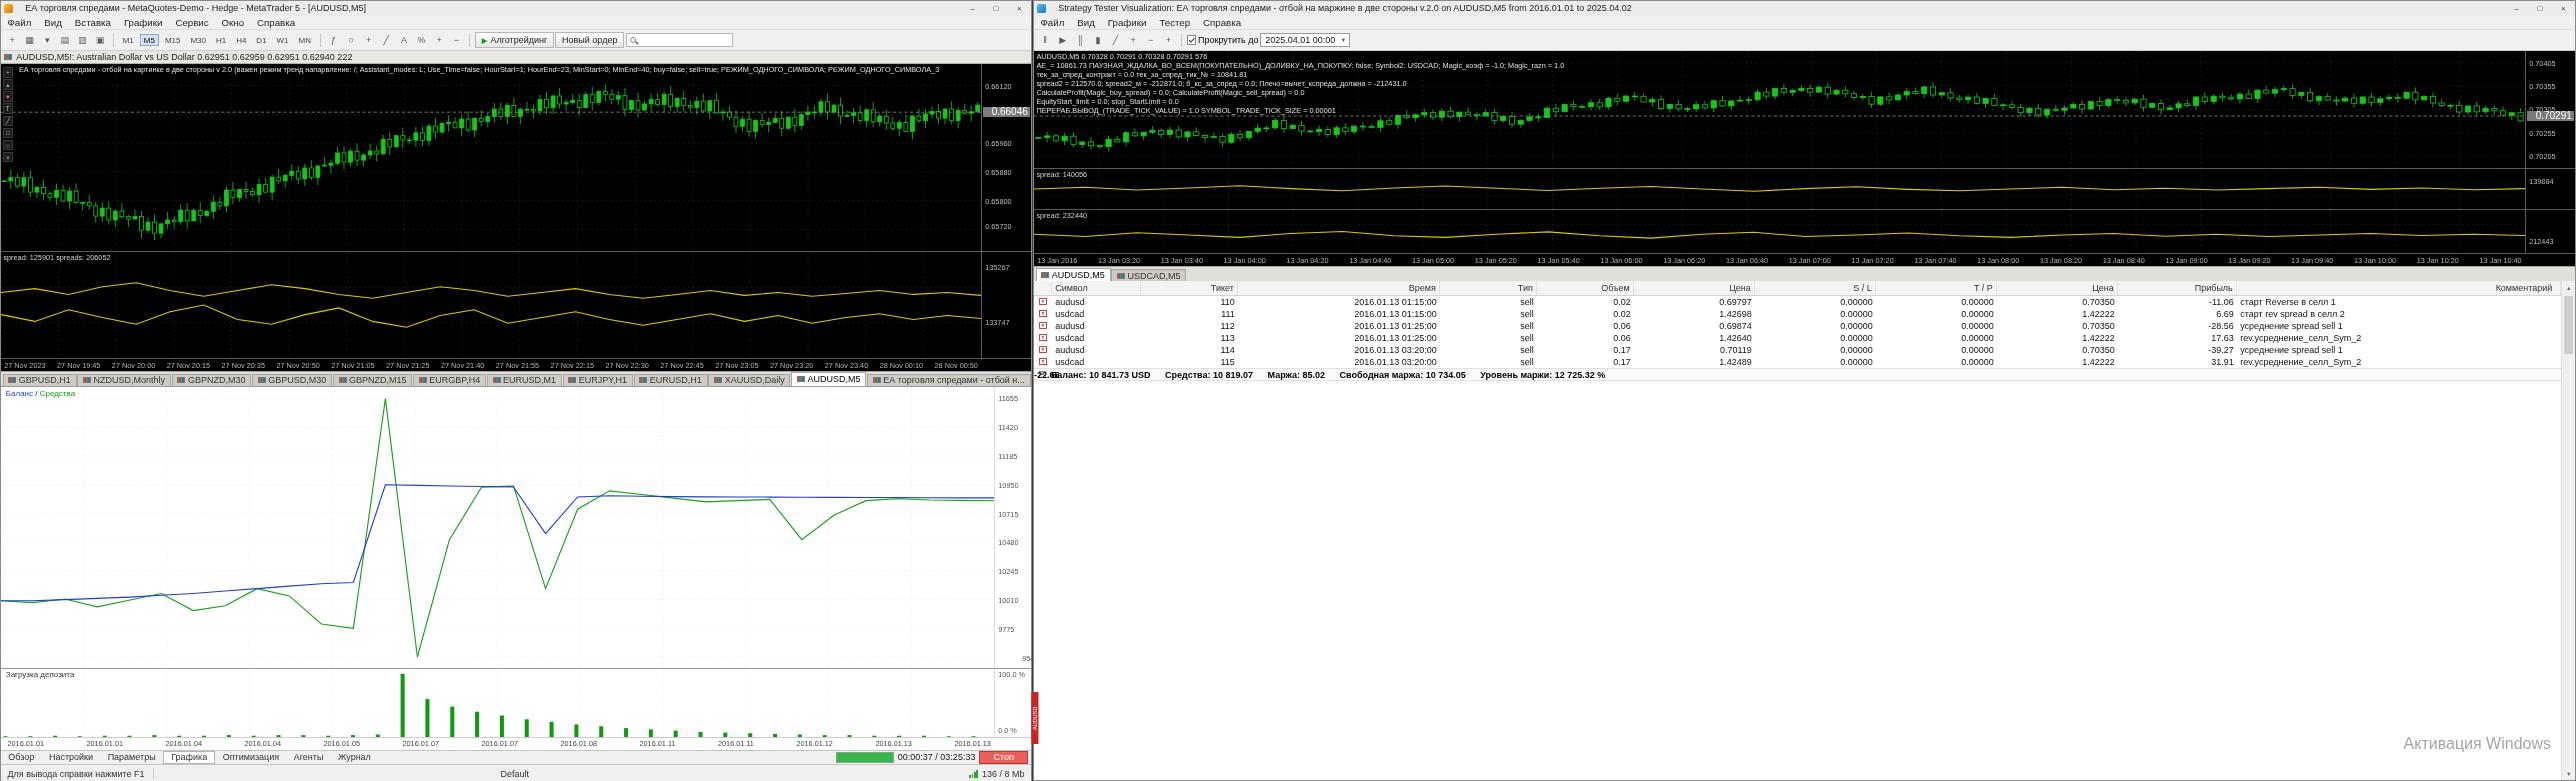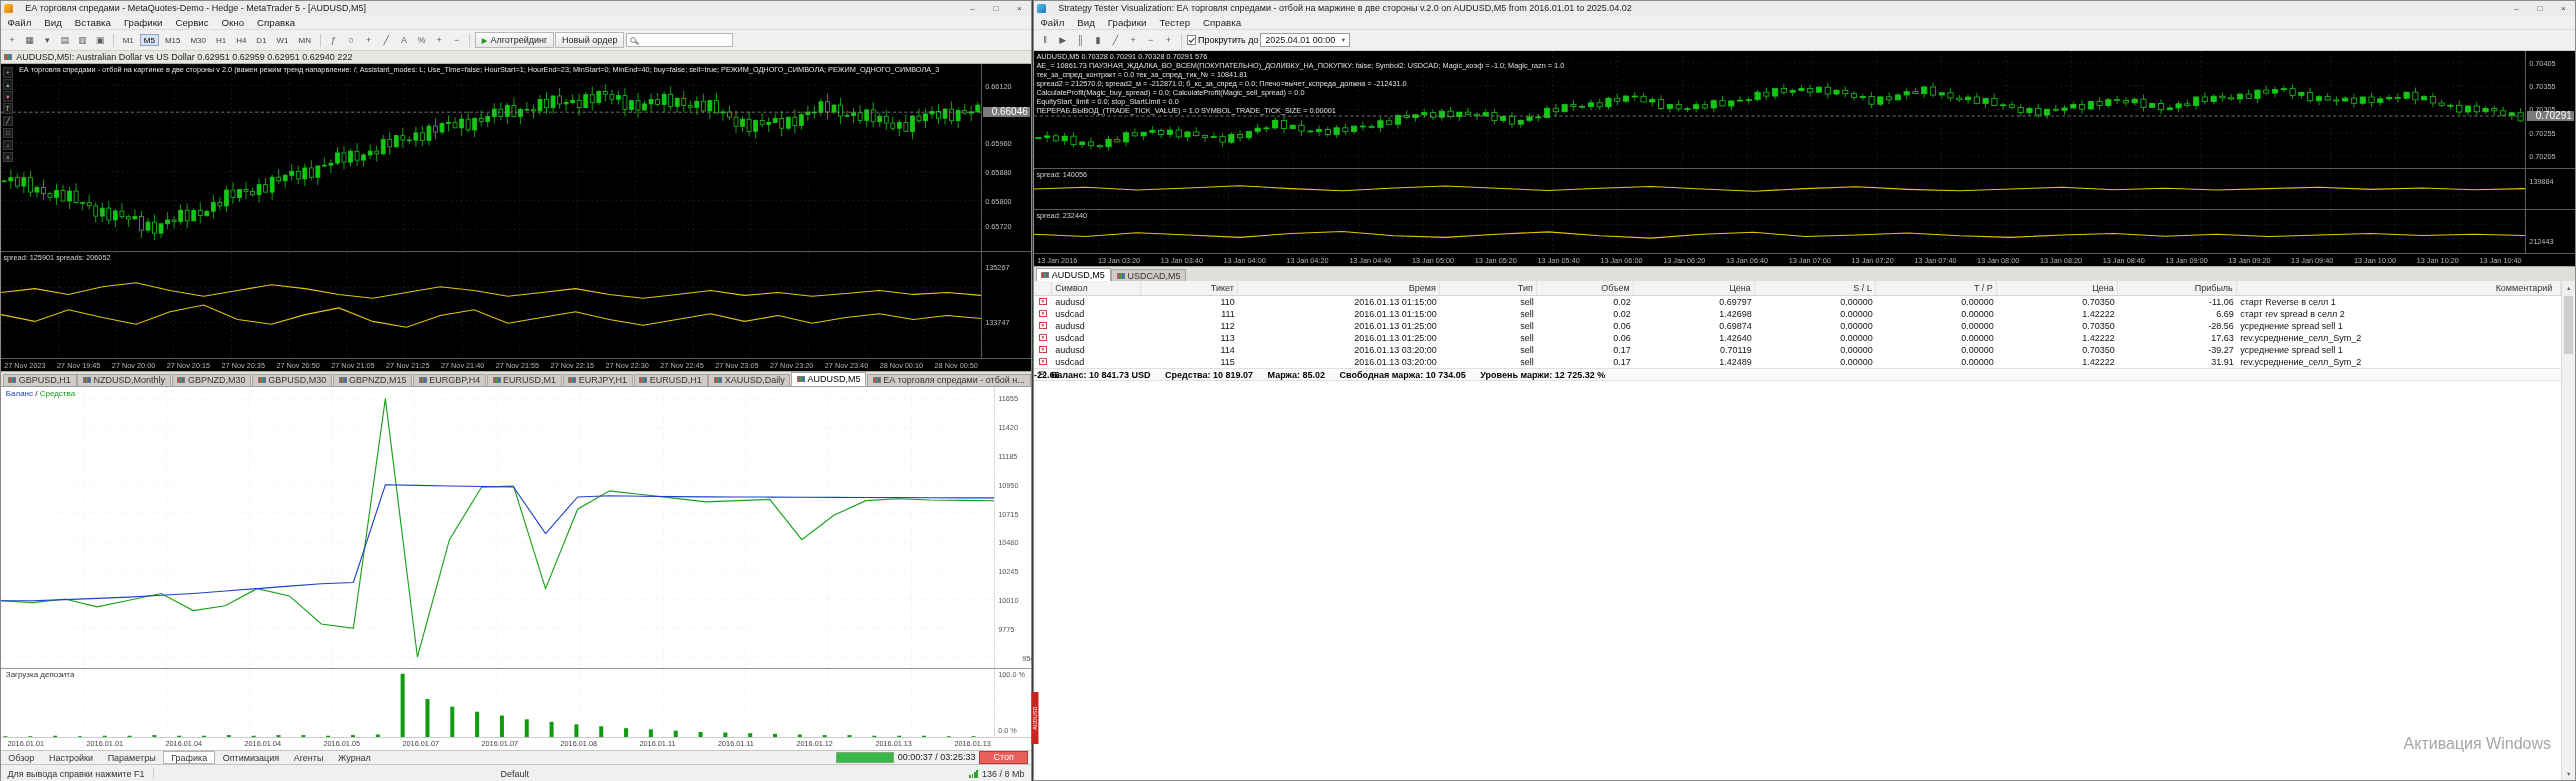--- a/index.html
+++ b/index.html
@@ -43,21 +43,21 @@
 .chart-tab{height:12px;display:flex;align-items:center;gap:2.4px;padding:0 4.8px;background:#cfccc6;border:0.8px solid #a8a5a0;border-bottom:none;color:#333;white-space:nowrap}
 .chart-tab.active{background:#fff;height:13.7px;color:#000}
 .balance-area{height:282px;display:flex;background:#fff;border-top:0.8px solid #999;flex:0 0 auto}
 .deposit-area{height:69px;display:flex;background:#fff;border-top:0.8px solid #999;flex:0 0 auto}
 .bplot{flex:1;position:relative;overflow:hidden}
 .baxis{width:37px;position:relative;font-size:7.3px;color:#555;border-left:0.8px solid #ddd;background:#fff}
 .balance-legend{position:absolute;top:2.4px;left:4.8px;font-size:8px;z-index:3;background:rgba(255,255,255,.6)}
 .deposit-label{position:absolute;top:1.6px;left:4.8px;font-size:8px;color:#333;z-index:3}
 .xlabels{height:13px;background:#fff;border-top:0.8px solid #ccc;display:flex;justify-content:space-between;align-items:center;font-size:7.3px;color:#444;padding:0 40px 0 6.5px;white-space:nowrap;flex:0 0 auto}
 .tester-tabs-row{height:14.5px;background:#f0f0f0;border-top:0.8px solid #c5c5c5;display:flex;align-items:center;font-size:9px;flex:0 0 auto}
-.tabs-strip{display:flex;align-items:flex-end;height:100%}
+.tabs-strip{display:flex;align-items:flex-start;height:100%}
 .tester-tab{padding:0 7.3px;color:#333;height:13px;display:flex;align-items:center}
 .tester-tab.active{background:#fff;border:0.8px solid #b5b5b5}
 .progress-wrap{margin-left:auto;display:flex;align-items:center;gap:4px;padding-right:3.2px}
 .progress{width:58px;height:10.5px;border:0.8px solid #7ea87e;background:#eef7ee;position:relative;overflow:hidden}
 .progress-fill{height:100%;background:#39b54a}
 .time-text{font-size:9px;color:#222}
 .stop-btn{background:#e9605a;border:0.8px solid #b23b36;color:#fff;font-size:9px;height:13px;display:flex;align-items:center;padding:0 13px}
 .statusbar{height:18px;background:#f0f0f0;border-top:0.8px solid #c5c5c5;display:flex;align-items:center;font-size:9px;color:#333;padding:0 6.5px;flex:0 0 auto}
 .sb-sep{width:0.8px;height:11.3px;background:#ccc;margin:0 8px}
 .sb-profile{margin-left:339px}

